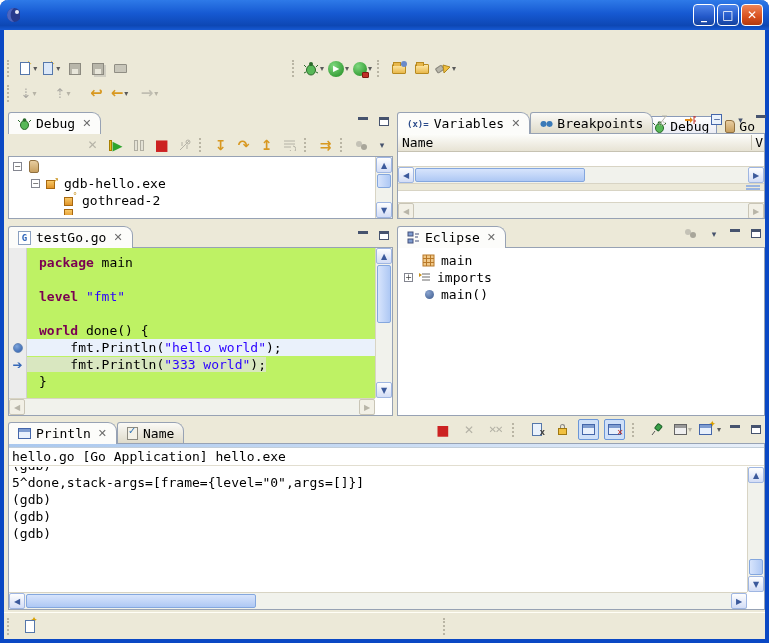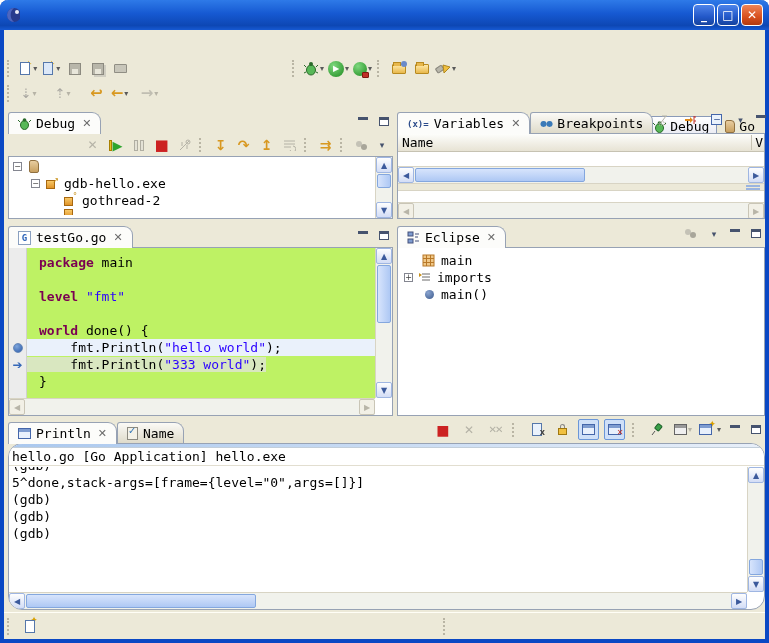--- a/index.html
+++ b/index.html
@@ -100,21 +100,21 @@
   .cl.blue { background:#eaf1fb; }
   .cl.green .ctext { background:#d9e7c0; }
   .bp-dot { width:10px; height:10px; border-radius:50%; background:radial-gradient(circle at 35% 30%,#7fa6dc,#2c5aa8); border:1px solid #6888b8; }
 
   
   #outlineView { left:393px; top:224px; width:368px; height:192px; }
   #outlineView .pbody { top:23px; }
 
   
   #consoleView { left:4px; top:420px; width:757px; height:190px; }
-  #consoleView .pbody { top:23px;border-radius:14px; }
+  #consoleView .pbody { top:23px; }
   .con-strip { height:4px; background:linear-gradient(90deg,#aac8ee,#e8eff9); border-bottom:1px solid #c2ceda; }
   .con-title { height:18px; background:#fff; border-bottom:1px solid #e2ded0; padding:1px 3px; white-space:nowrap; }
   .con-text { position:absolute; left:0; top:23px; right:17px; bottom:17px; overflow:hidden;
     background:#fff; padding-left:3px; }
   .con-line { height:17px; white-space:pre; }
   .caret { display:inline-block; width:1px; height:13px; background:#000; vertical-align:-2px; }
 
   
   .statusbar { position:absolute; left:0; bottom:0; width:761px; height:27px; background:#ece9d8;
     border-top:1px solid #fffef6; display:flex; align-items:center; }

